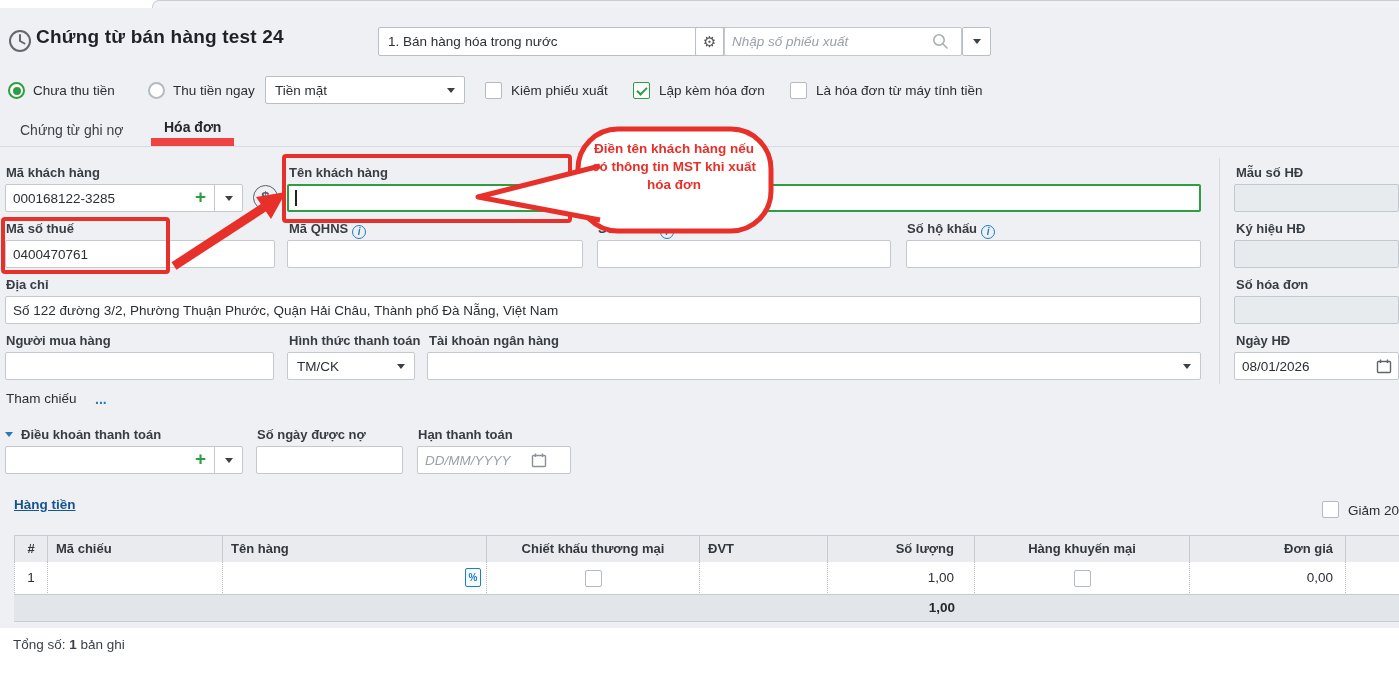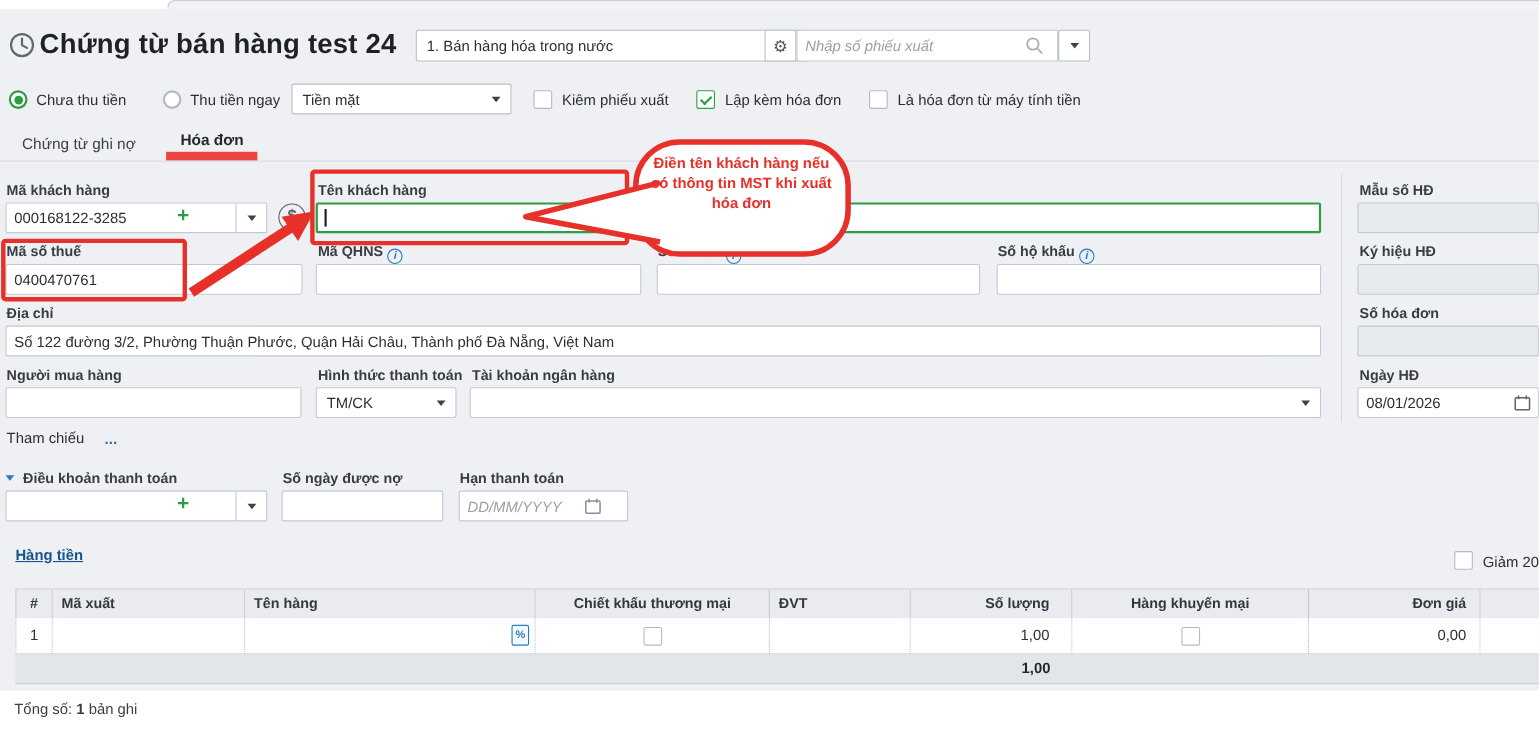--- a/index.html
+++ b/index.html
@@ -2,33 +2,33 @@
 <html><head>
 <meta charset="utf-8">
 <style>
   * { margin:0; padding:0; box-sizing:border-box; }
   html,body { width:1399px; height:678px; background:#fff; font-family:"Liberation Sans", sans-serif; }
   .page { position:relative; width:1399px; height:678px; overflow:hidden; background:#fff; }
   .abs { position:absolute; }
   .content-bg { position:absolute; left:0; top:8px; width:1399px; height:620px; background:#eef0f3; }
   .tabcurve { position:absolute; left:152px; top:0; width:1247px; height:8px; background:#f1f2f5;
               border-top:1px solid #c9cdd2; border-left:1px solid #c9cdd2; border-top-left-radius:7px; }
-  .title { font-size:25px; font-weight:bold; color:#1e2126; letter-spacing:.2px; }
+  .title { font-size:19px; font-weight:bold; color:#1e2126; letter-spacing:.2px; }
   .lbl { position:absolute; font-size:13px; font-weight:bold; color:#383d44; white-space:nowrap; }
   .inp { position:absolute; height:28px; border:1px solid #c3c9cf; border-radius:2px; background:#fff;
          font-family:"Liberation Sans",sans-serif; font-size:13.5px; color:#2b2f33; padding:0 7px; outline:none; }
   .inp:disabled, .inp.disabled { background:#e8ebee; }
   .selectbox { position:absolute; height:29px; border:1px solid #b9bfc6; border-radius:2px; background:#fff;
                font-size:13.5px; color:#2b2f33; display:flex; align-items:center; padding:0 9px; cursor:pointer; }
   .caret { width:0; height:0; border-left:4.5px solid transparent; border-right:4.5px solid transparent;
            border-top:5px solid #3c4146; margin-left:auto; }
   .caret.blue-down { border-top-color:#2779bd; }
   .iconbtn { position:absolute; width:29px; height:29px; border:1px solid #b9bfc6; border-radius:2px;
              background:#fff; display:flex; align-items:center; justify-content:center; cursor:pointer; }
-  .combo { position:absolute; height:28px; border:1px solid #c3c9cf; border-radius:2px; background:#fff; display:flex; align-items:center;gap:34px; }
+  .combo { position:absolute; height:28px; border:1px solid #c3c9cf; border-radius:2px; background:#fff; display:flex; align-items:center; }
   .combo .val { flex:1; font-size:13.5px; color:#2b2f33; padding:0 7px; }
   .combo .plus { color:#2e9e44; font-size:19px; font-weight:bold; padding:0 8px 2px 4px; cursor:pointer; }
   .combo .dd { width:28px; align-self:stretch; border-left:1px solid #c3c9cf; display:flex; align-items:center; justify-content:center; cursor:pointer; }
   .radio { position:absolute; width:17px; height:17px; border-radius:50%; background:#fff; border:2px solid #b4bac1; cursor:pointer; }
   .radio.checked { border-color:#2e9e44; }
   .radio.checked::after { content:""; position:absolute; left:2.5px; top:2.5px; width:8px; height:8px; border-radius:50%; background:#2e9e44; }
   .cb { position:absolute; width:17px; height:17px; border:1px solid #b4bac1; border-radius:2px; background:#fff; cursor:pointer; }
   .cb.checked { border:1.5px solid #2e9e44; }
   .cb.checked::after { content:""; position:absolute; left:3px; top:3.5px; width:8px; height:4px;
                        border-left:2px solid #2e9e44; border-bottom:2px solid #2e9e44; transform:rotate(-45deg); }
@@ -199,21 +199,21 @@
     <line x1="4.5" y1="1.5" x2="4.5" y2="5" stroke="#5f656b" stroke-width="1.4"></line>
     <line x1="11.5" y1="1.5" x2="11.5" y2="5" stroke="#5f656b" stroke-width="1.4"></line>
   </svg>
 
   <div class="abs link" style="left:14px;top:497px;">Hàng tiền</div>
   <div class="cb" style="left:1322px;top:501px;"></div>
   <div class="optlbl" style="left:1348px;top:503px;width:51px;overflow:hidden;">Giảm 20</div>
 
   <div class="hline" style="left:14px;top:535px;width:1385px;background:#c6cbd1;"></div>
   <div class="th c" style="left:14px;width:34px;border-left:1px solid #c6cbd1;">#</div>
-  <div class="th" style="left:48px;width:175px;">Mã xuất</div>
+  <div class="th" style="left:48px;width:175px;">Mã chiếu</div>
   <div class="th" style="left:223px;width:264px;">Tên hàng</div>
   <div class="th c" style="left:487px;width:213px;">Chiết khấu thương mại</div>
   <div class="th" style="left:700px;width:128px;">ĐVT</div>
   <div class="th r" style="left:828px;width:147px;padding-right:20px;">Số lượng</div>
   <div class="th c" style="left:975px;width:215px;">Hàng khuyến mại</div>
   <div class="th r" style="left:1190px;width:156px;padding-right:12px;">Đơn giá</div>
   <div class="th" style="left:1346px;width:53px;border-right:none;"></div>
 
   <div class="td c" style="left:14px;width:34px;border-left:1px dotted #b2b8bf;">1</div>
   <div class="td" style="left:48px;width:175px;"></div>

